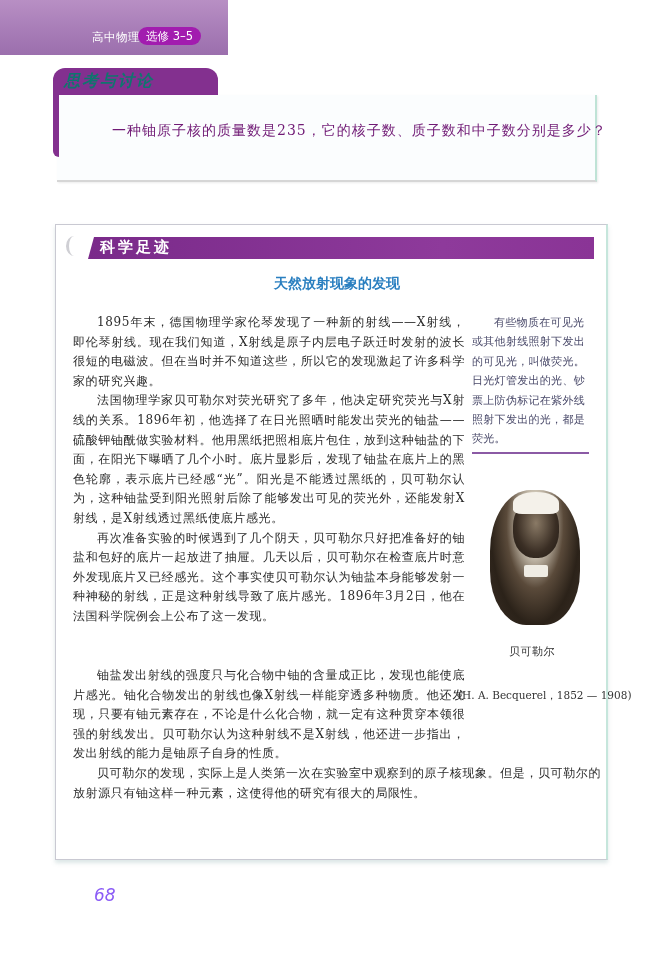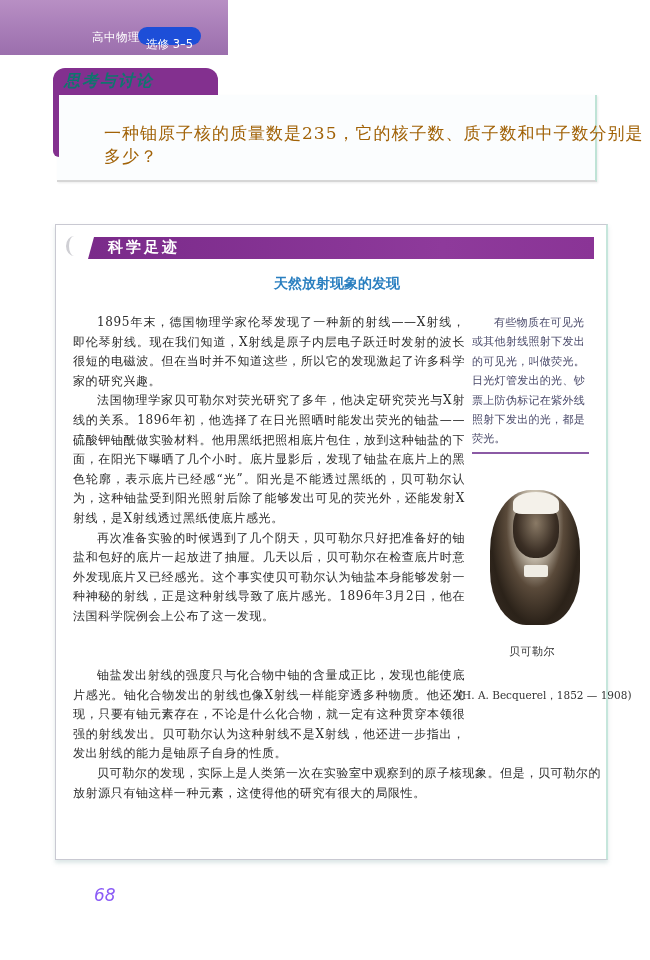--- a/index.html
+++ b/index.html
@@ -8,22 +8,22 @@
 
   .header-band {
     position: absolute; left: 0; top: 0; width: 228px; height: 55px;
     background: linear-gradient(180deg, #b88fc4 0%, #a67bb6 60%, #9b6fad 100%);
   }
   .header-subject {
     position: absolute; left: 92px; top: 30px; font-family: "DejaVu Sans", sans-serif;
     font-size: 11.5px; color: #ffffff; letter-spacing: 0.5px;
   }
   .header-pill {
-    position: absolute; left: 138px; top: 27px; height: 18px; padding: 8px 8px;
-    background: #1d4ed8; border-radius: 9px; color: #ffffff;
+    position: absolute; left: 138px; top: 27px; height: 18px; padding: 0 8px;
+    background: #a21caf; border-radius: 9px; color: #ffffff;
     font-family: "DejaVu Sans", sans-serif; font-size: 11.5px; line-height: 18px;
   }
 
   .discuss-box {
     position: absolute; left: 57px; top: 95px; width: 540px; height: 87px;
     background: #fbfdfe; border-right: 2px solid #bfe3d6; border-bottom: 2px solid #d6d6d6;
     box-shadow: 1px 1px 2px rgba(0,0,0,0.08);
   }
   .discuss-tab {
     position: absolute; left: 53px; top: 68px; width: 165px; height: 28px;
@@ -31,39 +31,39 @@
   }
   .discuss-side {
     position: absolute; left: 53px; top: 95px; width: 6px; height: 62px;
     background: #83308f; border-radius: 0 0 0 6px;
   }
   .discuss-title {
     position: absolute; left: 64px; top: 71px; font-family: "DejaVu Sans", sans-serif;
     font-weight: bold; font-style: italic; font-size: 16px; color: #0f766e; letter-spacing: 2px;
   }
   .discuss-question {
-    position: absolute; left: 104px; top: 122px; font-size: 17px; color: #a16207; letter-spacing: 1px;
+    position: absolute; left: 112px; top: 122px; font-size: 14px; color: #701a75; letter-spacing: 1px;
   }
 
   .story-box {
     position: absolute; left: 55px; top: 224px; width: 553px; height: 636px;
     background: #ffffff; border: 1px solid #c9c9d2; border-right: 2px solid #c6e6dc;
     box-shadow: 0 3px 4px rgba(120,160,160,0.25);
   }
   .story-banner {
     position: absolute; left: 88px; top: 237px; width: 506px; height: 22px;
     background: linear-gradient(90deg, #7a2a8a 0%, #8e3a9b 70%, #8a3496 100%);
     clip-path: polygon(6px 0, 100% 0, 100% 100%, 0 100%);
   }
   .story-crescent {
     position: absolute; left: 66px; top: 236px; width: 16px; height: 20px;
     border-radius: 50%; border-left: 3px solid #cfcfd4;
   }
   .story-banner-title {
-    position: absolute; left: 108px; top: 238px; font-family: "DejaVu Sans", sans-serif;
+    position: absolute; left: 100px; top: 238px; font-family: "DejaVu Sans", sans-serif;
     font-weight: bold; font-size: 15px; color: #ffffff; letter-spacing: 3px;
   }
   .article-title {
     position: absolute; left: 0; right: 12px; top: 275px; text-align: center; padding-left: 36px;
     font-family: "DejaVu Sans", sans-serif; font-size: 14px; color: #2a7fc0;
   }
 
   .body-text { position: absolute; font-size: 12px; line-height: 19.6px; color: #2b2b2b; letter-spacing: 0.6px; text-align: justify; }
   .body-text p { text-indent: 2em; }
   .col-narrow { left: 73px; top: 313px; width: 392px; }

